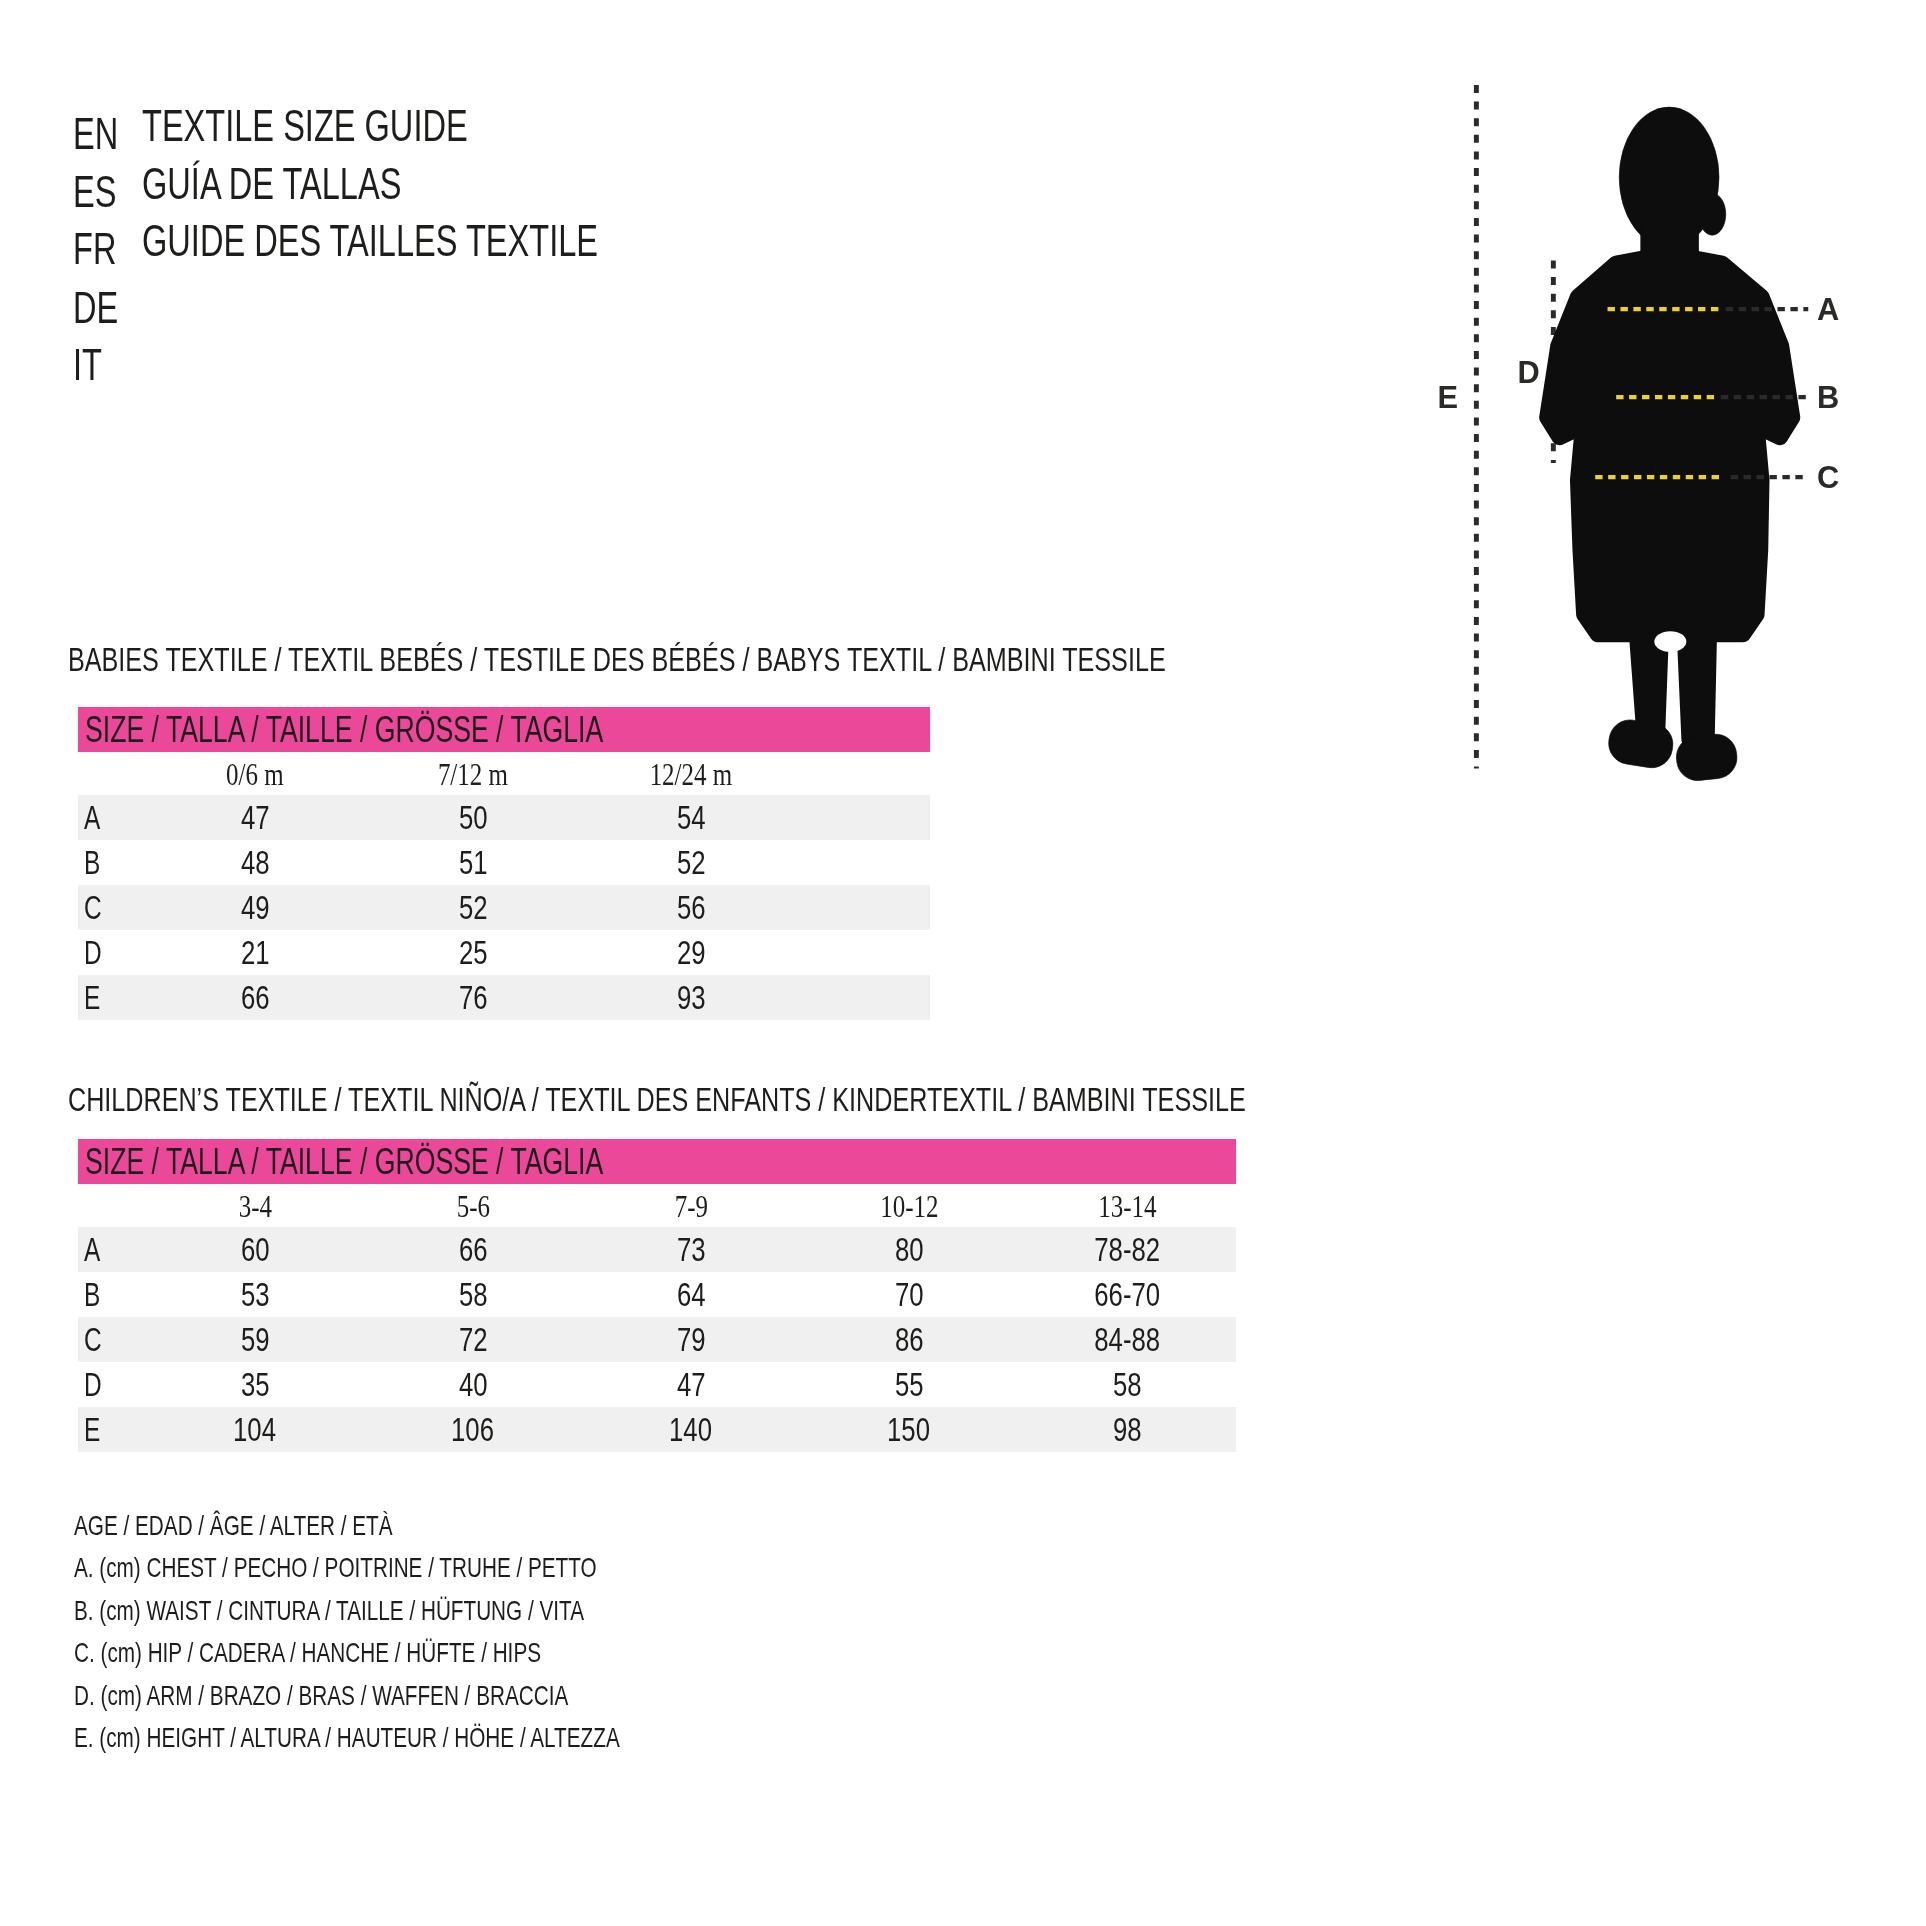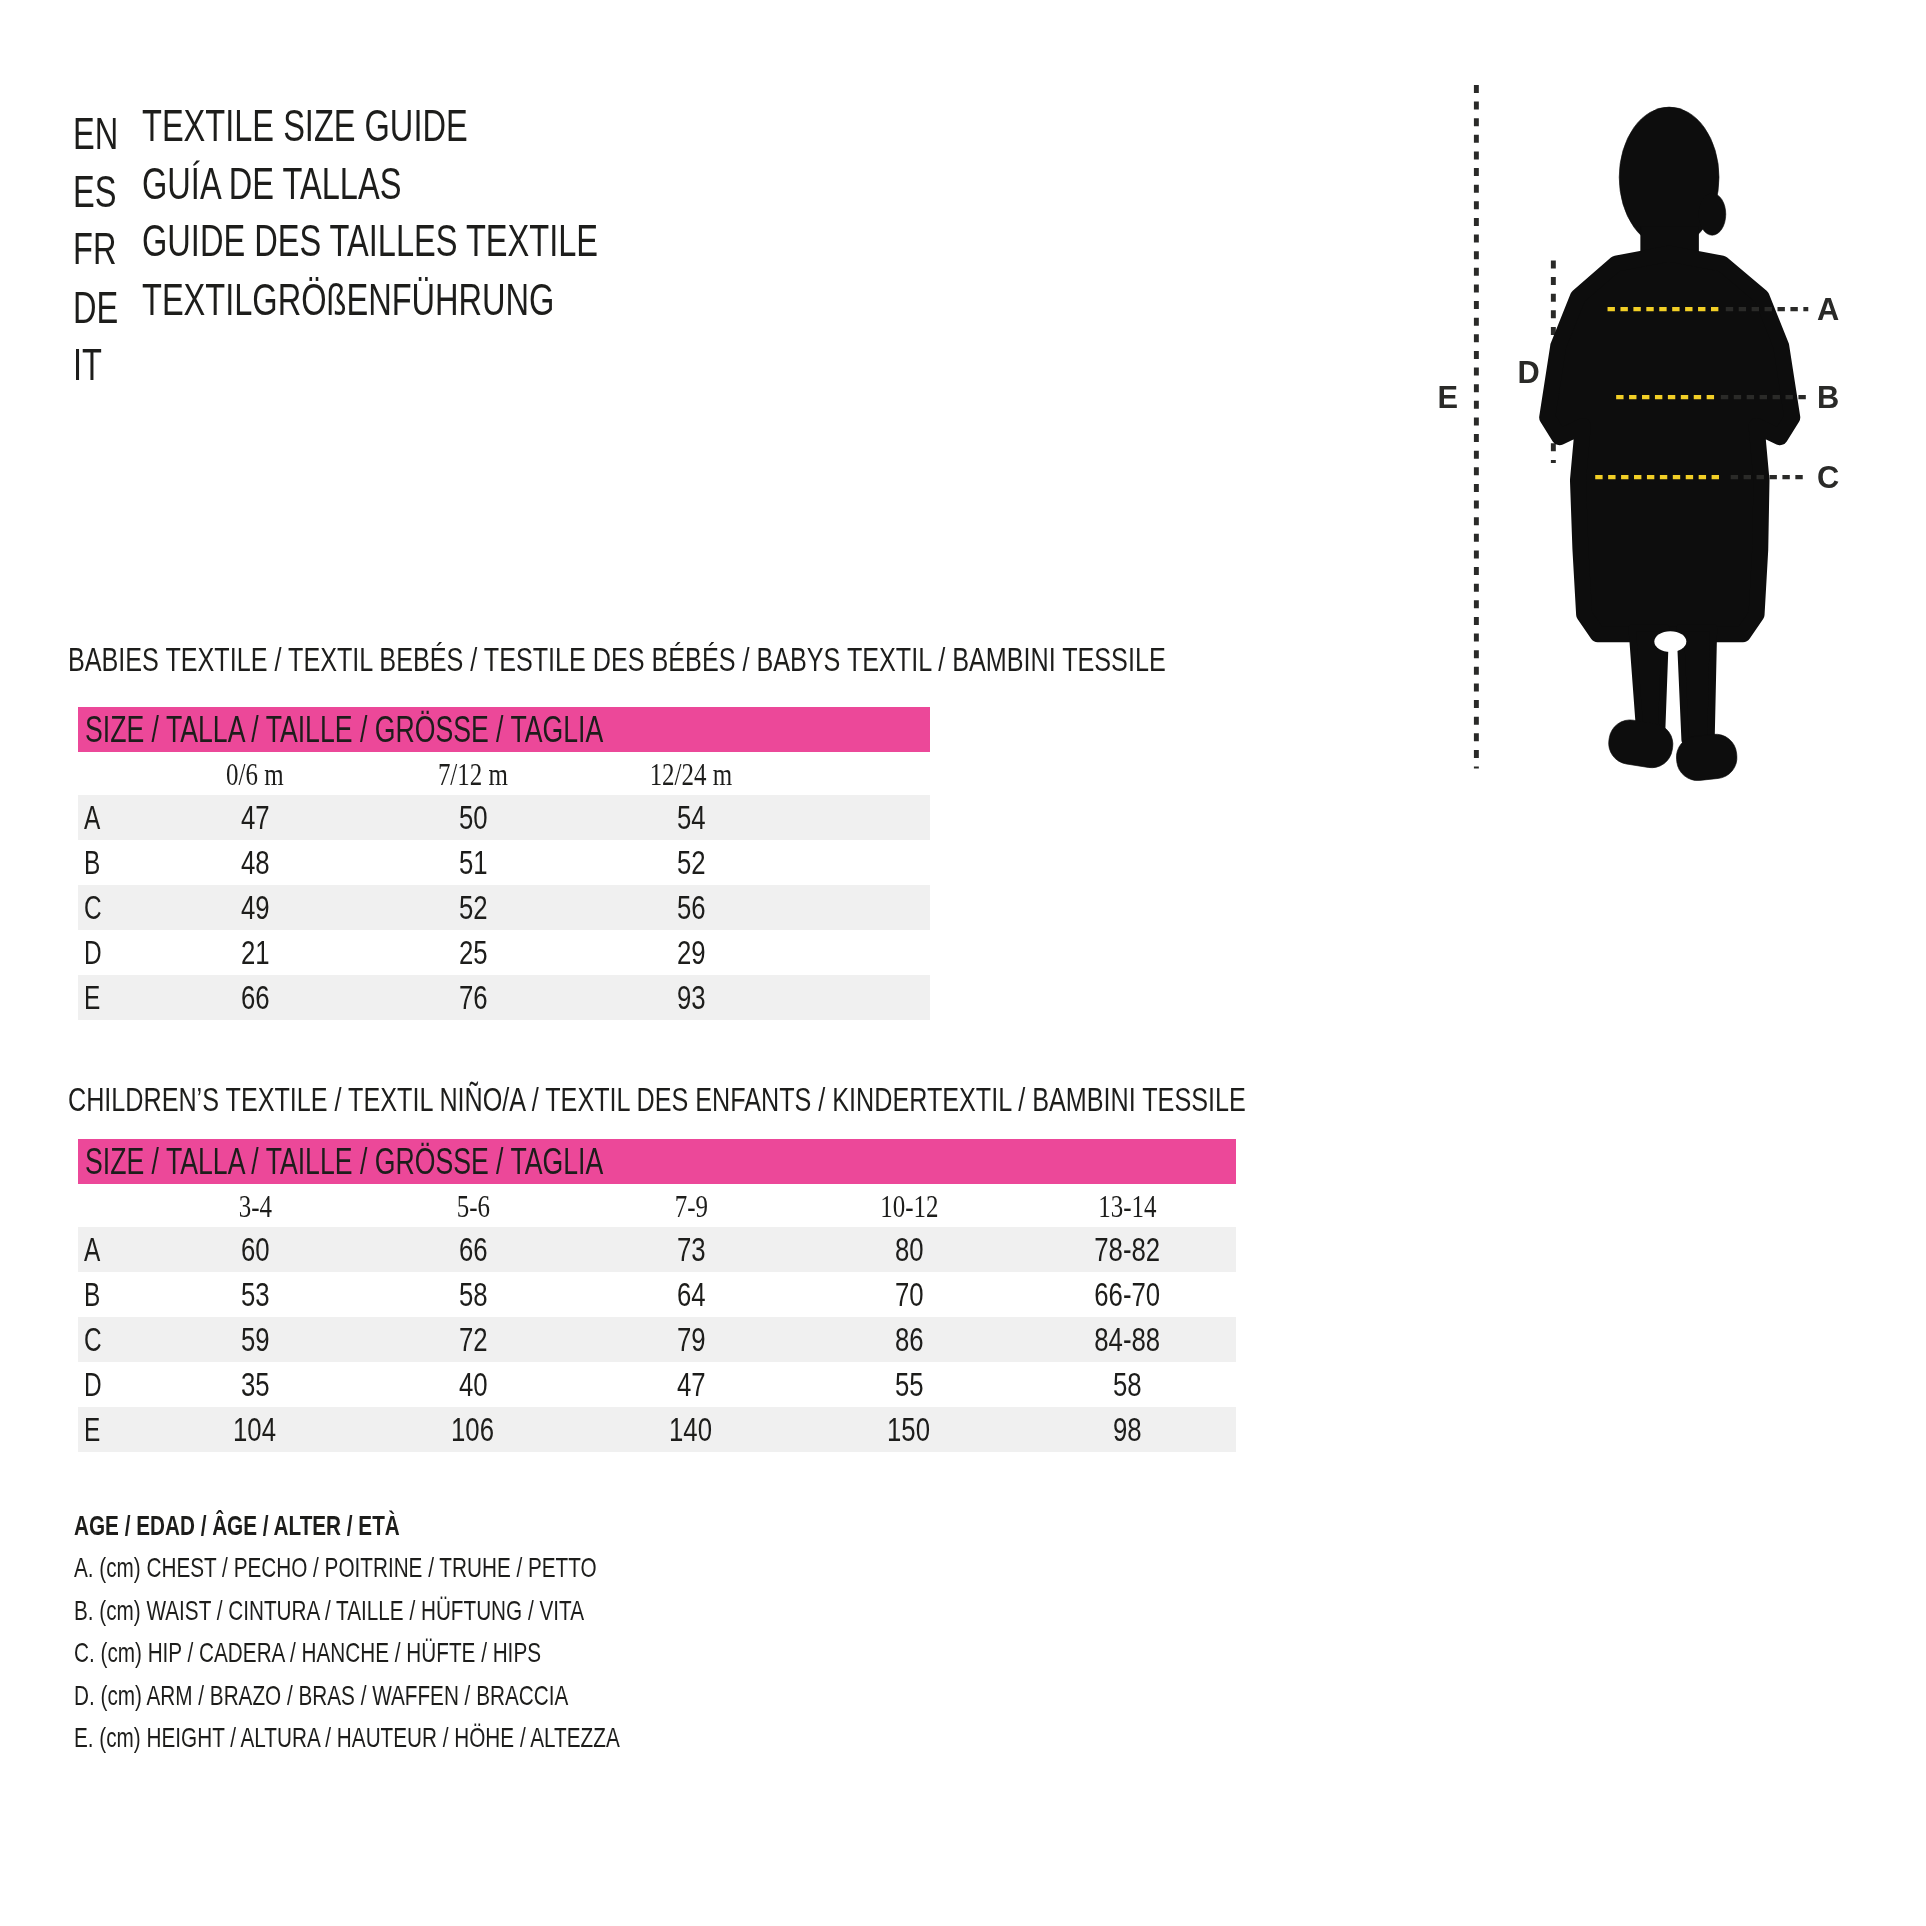--- a/index.html
+++ b/index.html
@@ -47,21 +47,20 @@
   <div class="lang-row" style="top:161px;width:863px">
     <span class="lang-code"><span class="cxl">ES</span></span>
     <span class="lang-label"><span class="cxl">GUÍA DE TALLAS</span></span>
   </div>
   <div class="lang-row" style="top:218px;width:863px">
     <span class="lang-code"><span class="cxl">FR</span></span>
     <span class="lang-label"><span class="cxl">GUIDE DES TAILLES TEXTILE</span></span>
   </div>
   <div class="lang-row" style="top:277px;width:863px">
     <span class="lang-code"><span class="cxl">DE</span></span>
-    <span class="lang-label"><span class="cxl">TEXTILGRÖßENFÜHRUNG</span></span>
   </div>
   <div class="lang-row" style="top:334px;width:863px">
     <span class="lang-code"><span class="cxl">IT</span></span>
   </div>
 </div>
 
 <div id="figure-wrap">
   <svg width="481" height="702" viewBox="0 0 780 1140">
 
     <line x1="65" y1="8" x2="65" y2="1118" stroke="#2a2a28" stroke-width="8" stroke-dasharray="13 14"></line>
@@ -199,20 +198,20 @@
 <div class="trow striped" style="top:1407px;width:1158px;">
   <div class="tlabel"><span class="cxl">E</span></div>
   <div class="tcell"><span class="cxc">104</span></div>
   <div class="tcell"><span class="cxc">106</span></div>
   <div class="tcell"><span class="cxc">140</span></div>
   <div class="tcell"><span class="cxc">150</span></div>
   <div class="tcell"><span class="cxc">98</span></div>
 </div>
 
 <div>
-  <div class="legend-line" style="top:1510px;font-weight:bold;"><span class="cxl">AGE / EDAD / ÂGE / ALTER / ETÀ</span></div>
+  <div class="legend-line" style="top:1510px;"><span class="cxl">AGE / EDAD / ÂGE / ALTER / ETÀ</span></div>
   <div class="legend-line" style="top:1552px;"><span class="cxl">A. (cm) CHEST / PECHO / POITRINE / TRUHE / PETTO</span></div>
   <div class="legend-line" style="top:1595px;"><span class="cxl">B. (cm) WAIST / CINTURA / TAILLE / HÜFTUNG / VITA</span></div>
   <div class="legend-line" style="top:1637px;"><span class="cxl">C. (cm) HIP / CADERA / HANCHE / HÜFTE / HIPS</span></div>
   <div class="legend-line" style="top:1680px;"><span class="cxl">D. (cm) ARM / BRAZO / BRAS / WAFFEN / BRACCIA</span></div>
   <div class="legend-line" style="top:1722px;"><span class="cxl">E. (cm) HEIGHT / ALTURA / HAUTEUR / HÖHE / ALTEZZA</span></div>
 </div>
 
 
 </body></html>

